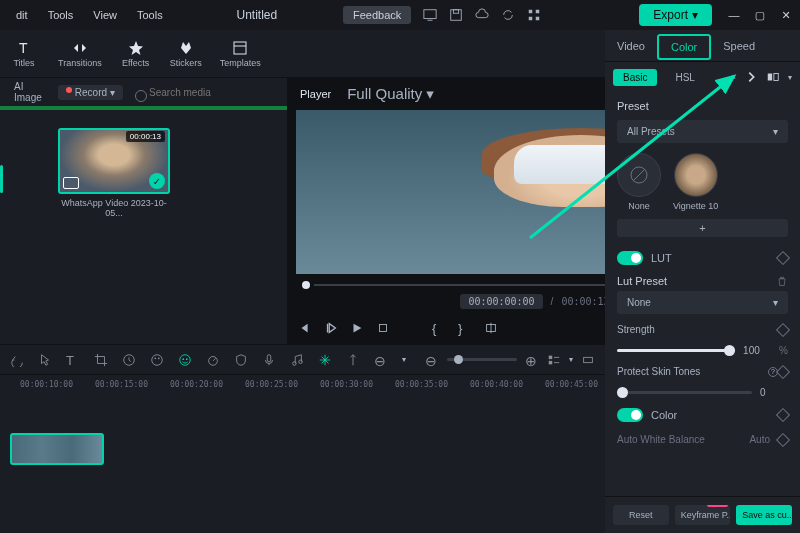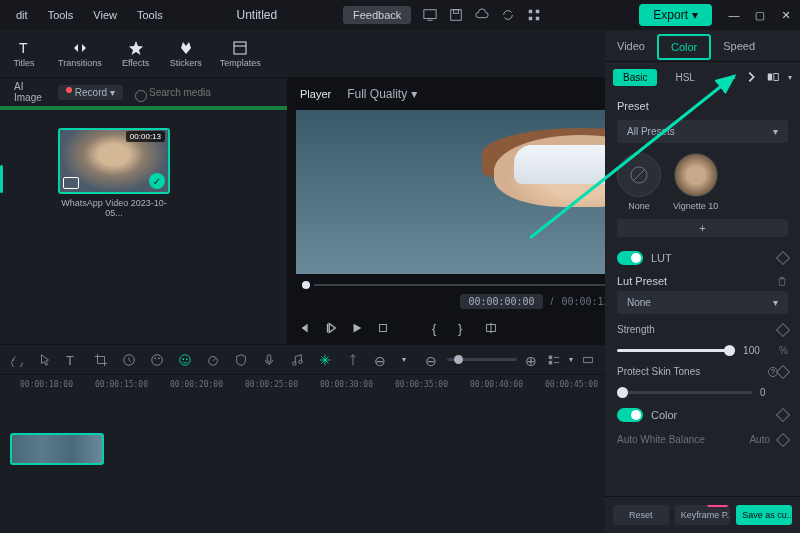--- a/index.html
+++ b/index.html
@@ -31,21 +31,21 @@
 .clip-thumb{margin-left:50px;width:112px}
 .thumb-img{width:112px;height:66px;border:2px solid #00d4aa;border-radius:3px;position:relative;overflow:hidden;background:linear-gradient(135deg,#3a4a5a,#5a7a8a)}
 .thumb-pic{position:absolute;inset:0;background:radial-gradient(ellipse at 50% 40%,#d4b896 20%,#8a7a6a 40%,#4a5a6a 70%)}
 .thumb-dur{position:absolute;top:1px;right:3px;background:rgba(0,0,0,0.7);padding:1px 4px;font-size:8px;color:#fff;border-radius:2px}
 .thumb-check{position:absolute;bottom:3px;right:3px;width:16px;height:16px;background:#00d4aa;border-radius:50%;display:flex;align-items:center;justify-content:center;font-size:10px;color:#1a1d23}
 .thumb-360{position:absolute;bottom:3px;left:3px;width:16px;height:12px;border:1px solid #fff;border-radius:2px}
 .clip-name{font-size:9px;color:#a8b2c0;margin-top:4px;text-align:center}
 .player-panel{flex:1;background:#0f1115;display:flex;flex-direction:column}
 .player-header{height:32px;display:flex;align-items:center;padding:0 12px;gap:16px}
 .player-tab{font-size:11px;color:#e0e6f0}
-.quality-sel{font-size:12px;color:#a8b2c0;display:flex;align-items:center;gap:4px;cursor:pointer}
+.quality-sel{font-size:15px;color:#a8b2c0;display:flex;gap:4px;cursor:pointer}
 .player-spacer{flex:1}
 .player-icon{width:14px;height:14px;cursor:pointer}
 .video-view{flex:1;margin:0 8px;background:linear-gradient(180deg,#3a5a6a,#6a8a9a);position:relative;overflow:hidden}
 .video-scene{position:absolute;inset:0}
 .vr-person{position:absolute;left:35%;top:15%;width:50%;height:80%}
 .vr-head{position:absolute;left:10%;top:0;width:70%;height:55%;background:radial-gradient(ellipse at 50% 60%,#e8c8a8 30%,#d4b090 60%);border-radius:50% 50% 40% 40%}
 .vr-headset{position:absolute;left:18%;top:8%;width:54%;height:30%;background:linear-gradient(180deg,#f0f4f8,#d8e0e8);border-radius:18px 18px 8px 8px}
 .vr-hair{position:absolute;left:5%;top:-5%;width:80%;height:40%;background:#8a5a3a;border-radius:50% 50% 20% 20%}
 .progress-row{height:10px;display:flex;align-items:center;padding:0 14px;margin-top:6px}
 .prog-dot{width:8px;height:8px;background:#e0e6f0;border-radius:50%}

